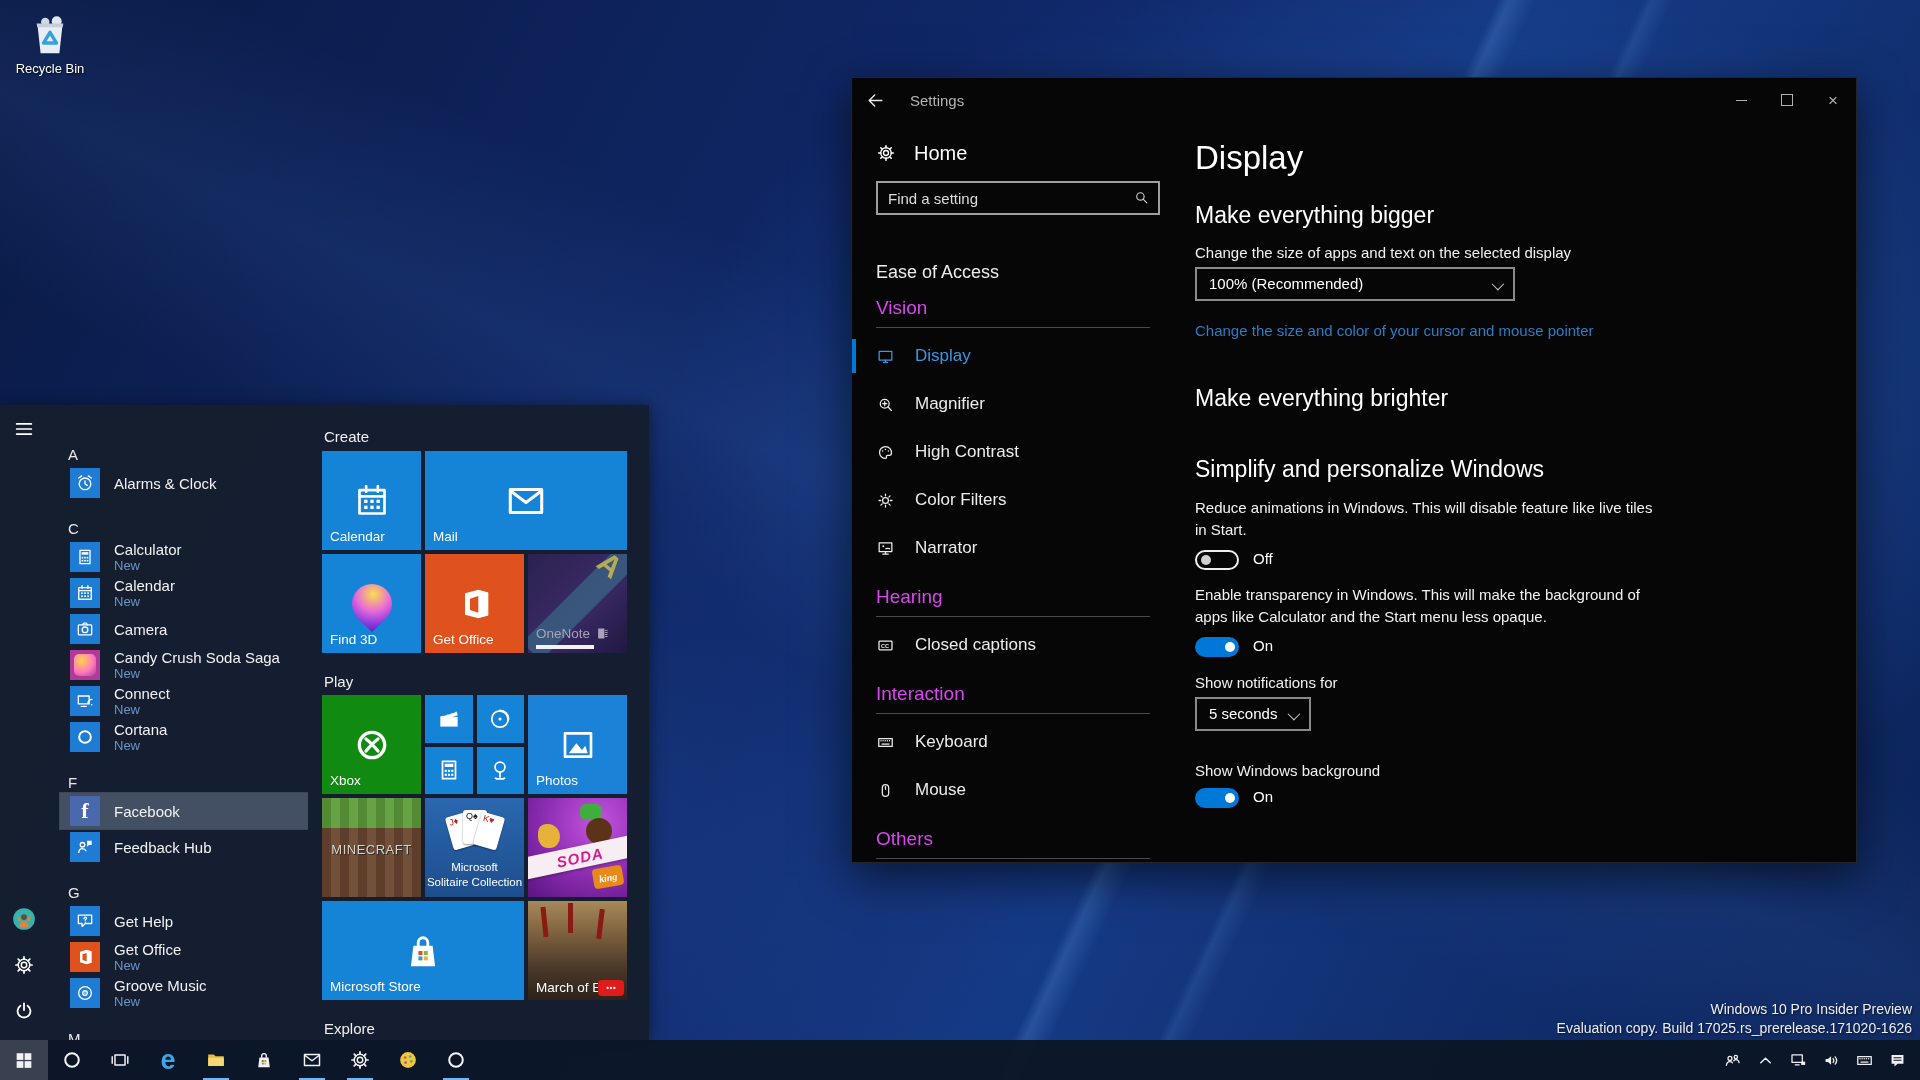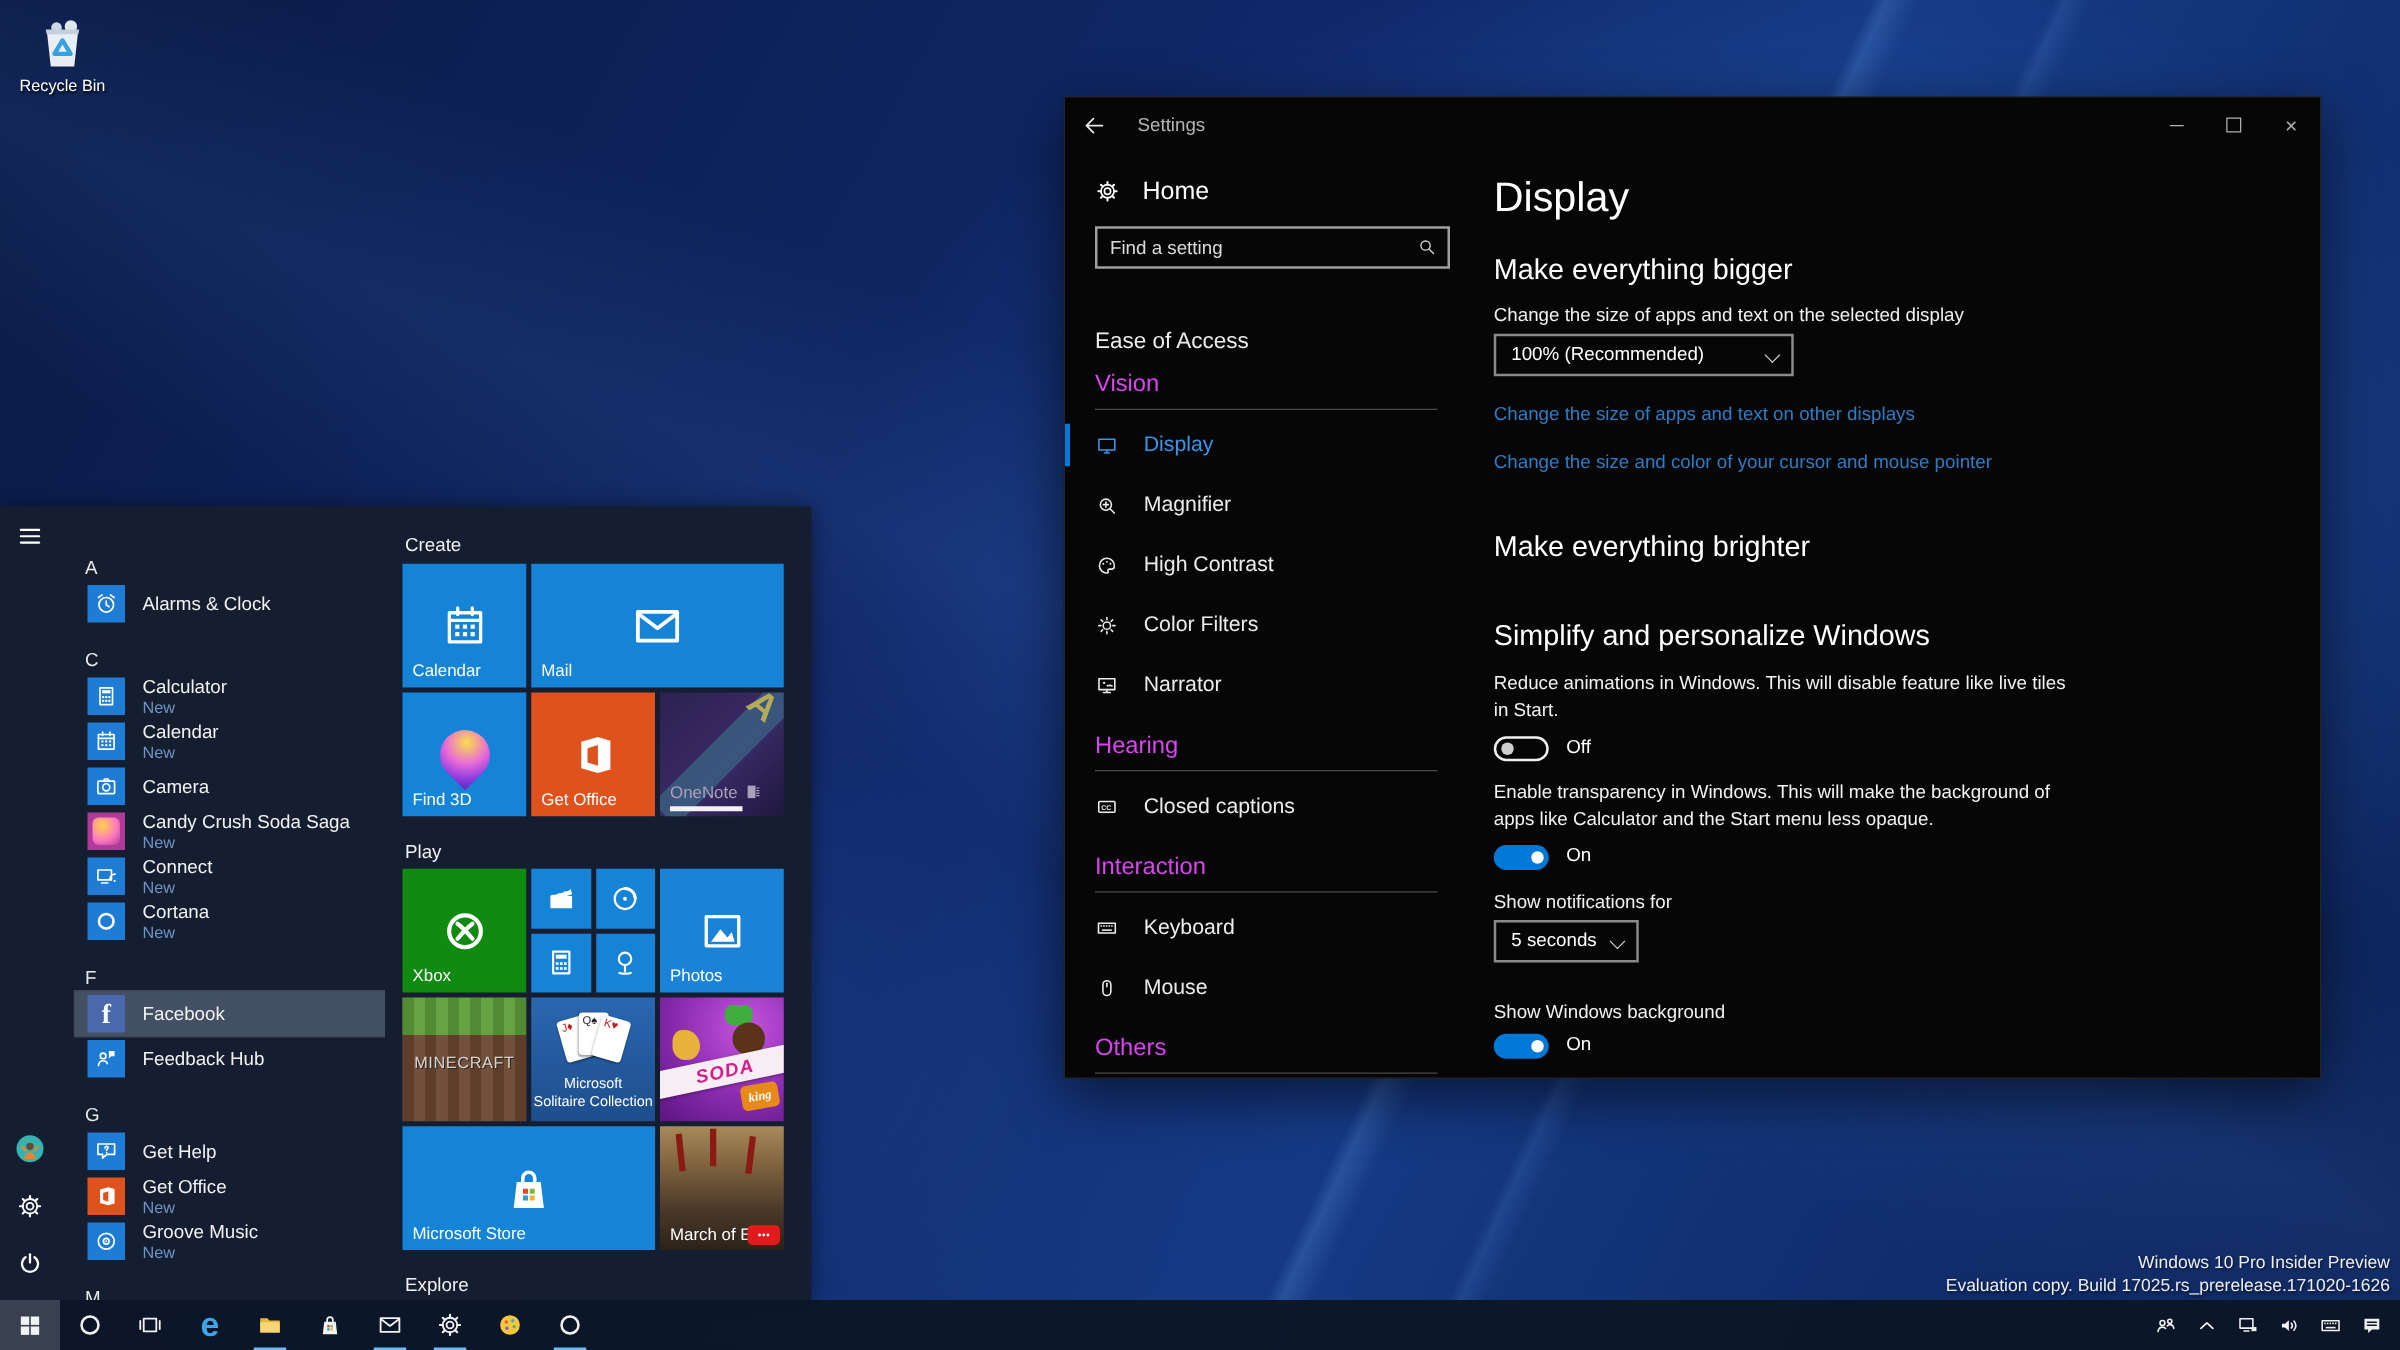--- a/index.html
+++ b/index.html
@@ -137,21 +137,21 @@
   .sec-h.h1{margin-top:24px}
   .sec-h.h2{margin-top:46px}
   .sec-h.h3{margin-top:44px}
   .lbl{font-size:15px;color:#f0f0f0}
   .lbl.l1{margin-top:15px}
   .dropdown{position:relative;border:2px solid #8a8a8a;height:34px;box-sizing:border-box;display:flex;
       align-items:center;background:#060606;margin-top:6px}
   .dropdown .dd-val{font-size:15px;padding-left:12px}
   .dd-chev{position:absolute;right:12px;top:12px;width:8px;height:8px;border-right:1.6px solid #cfcfcf;
       border-bottom:1.6px solid #cfcfcf;transform:rotate(45deg) translateY(-2px)}
-  .dd1{width:240px}
+  .dd1{width:320px}
   .dd2{width:116px}
   .link{display:block;font-size:15px;color:#2e7cc4;text-decoration:none;cursor:pointer}
   .link.k1{margin-top:22px}
   .link.k2{margin-top:21px}
   .link.k3{margin-top:13px}
   .para{font-size:15px;line-height:22px;max-width:462px;margin:14px 0 0 0;color:#f2f2f2}
   .toggle-row{display:flex;align-items:flex-start;gap:14px;margin-top:9px}
   .toggle{width:44px;height:20px;border-radius:10px;box-sizing:border-box;position:relative;cursor:pointer}
   .toggle.off{border:2px solid #f0f0f0}
   .toggle.off .knob{position:absolute;left:4px;top:3px;width:10px;height:10px;border-radius:50%;background:#cfcfcf}
@@ -714,21 +714,20 @@
           </div>
       </div>
       <div class="sw-content">
         <h1 class="page-title">Display</h1>
         <h2 class="sec-h h1">Make everything bigger</h2>
         <div class="lbl l1">Change the size of apps and text on the selected display</div>
         <div class="dropdown dd1">
           <span class="dd-val">100% (Recommended)</span>
           <i class="dd-chev"></i>
         </div>
-        <a class="link k1">Change the size of apps and text on other displays</a>
         <a class="link k2">Change the size and color of your cursor and mouse pointer</a>
         <h2 class="sec-h h2">Make everything brighter</h2>
         <h2 class="sec-h h3">Simplify and personalize Windows</h2>
         <p class="para">Reduce animations in Windows.  This will disable feature like live tiles in Start.</p>
         <div class="toggle-row">
           <div class="toggle off">
               <i class="knob"></i>
             </div>
           <span class="toggle-label">Off</span>
         </div>

